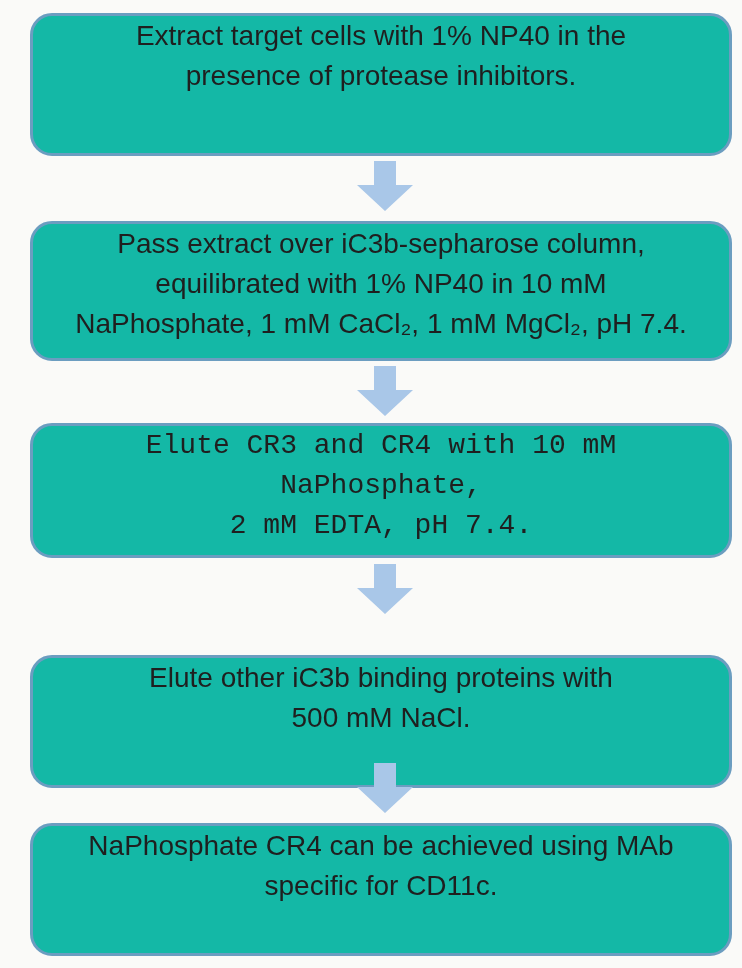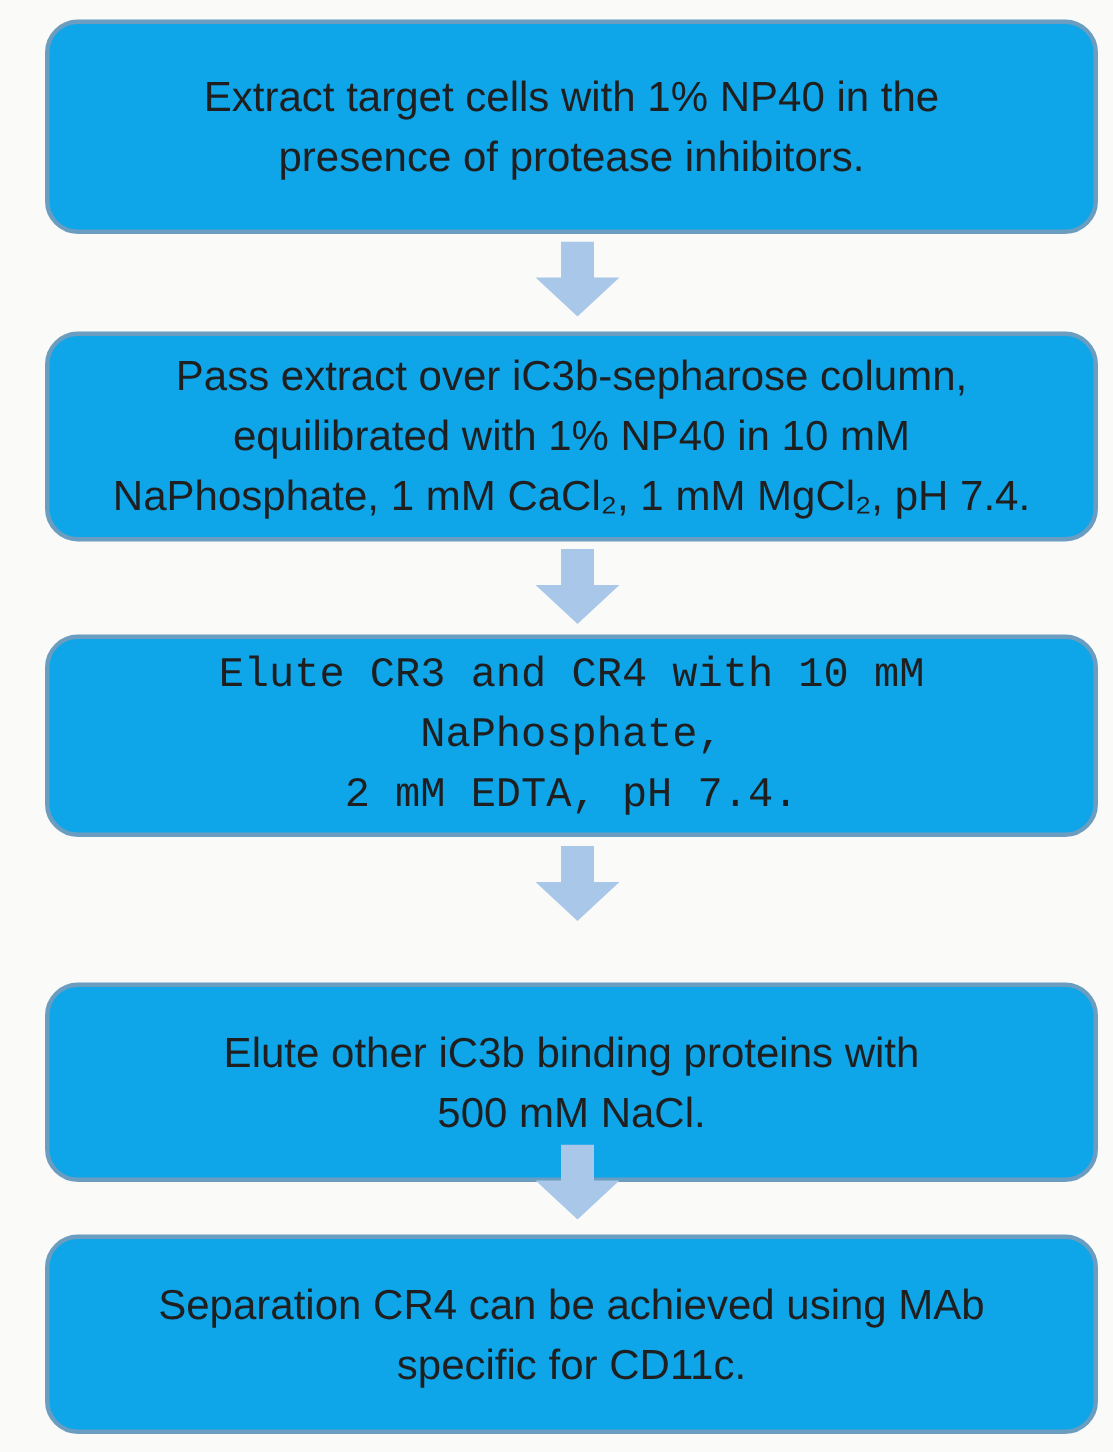--- a/index.html
+++ b/index.html
@@ -16,25 +16,25 @@
     position: relative;
     width: 742px;
     height: 968px;
     overflow: hidden;
   }
   .flow-box {
     position: absolute;
     left: 30px;
     width: 702px;
     box-sizing: border-box;
-    background: #0ea5e9;
+    background: #14b8a6;
     border: 3px solid #6b9dc0;
     border-radius: 22px;
     display: flex;
-    align-items: center;
+    align-items: flex-start;
     justify-content: center;
   }
   .flow-box p {
     margin: 0;
     padding: 0 14px;
     text-align: center;
     white-space: pre-line;
     font-size: 28px;
     line-height: 40px;
     color: #1f1f1f;
@@ -92,17 +92,17 @@
   <div class="flow-box box-4">
     <p>Elute other iC3b binding proteins with
 500 mM NaCl.</p>
   </div>
 
   <svg class="flow-arrow arrow-4" viewBox="0 0 56 50" xmlns="http://www.w3.org/2000/svg">
     <polygon points="17,0 39,0 39,24 56,24 28,50 0,24 17,24" fill="#a9c7e8"></polygon>
   </svg>
 
   <div class="flow-box box-5">
-    <p>Separation CR4 can be achieved using MAb
+    <p>NaPhosphate CR4 can be achieved using MAb
 specific for CD11c.</p>
   </div>
 
 </div>
 
 </body></html>

